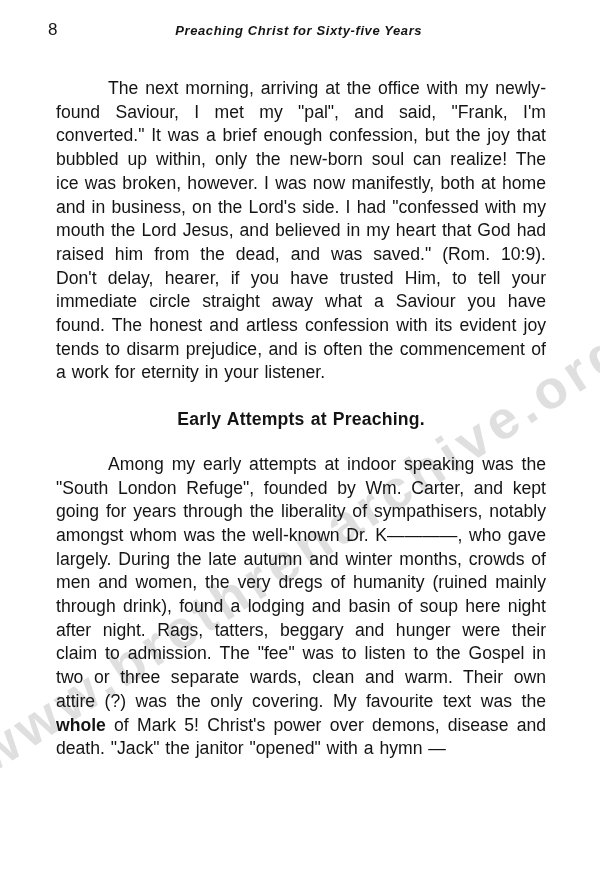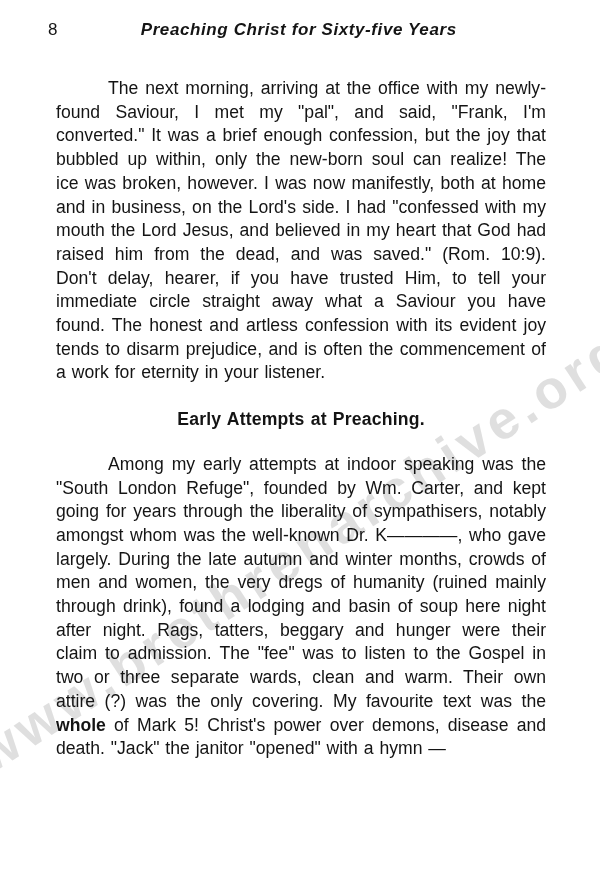--- a/index.html
+++ b/index.html
@@ -23,21 +23,21 @@
   }
   .page-number {
     font-size: 17px;
     font-weight: normal;
   }
   .running-title {
     flex: 1;
     text-align: center;
     font-style: italic;
     font-weight: bold;
-    font-size: 17px;
+    font-size: 13px;
     letter-spacing: 0.6px;
   }
   .page-body {
     position: relative;
     z-index: 2;
     padding: 21px 38px 0 40px;
     font-size: 17.6px;
     line-height: 23.7px;
     text-align: justify;
     word-spacing: 1px;

